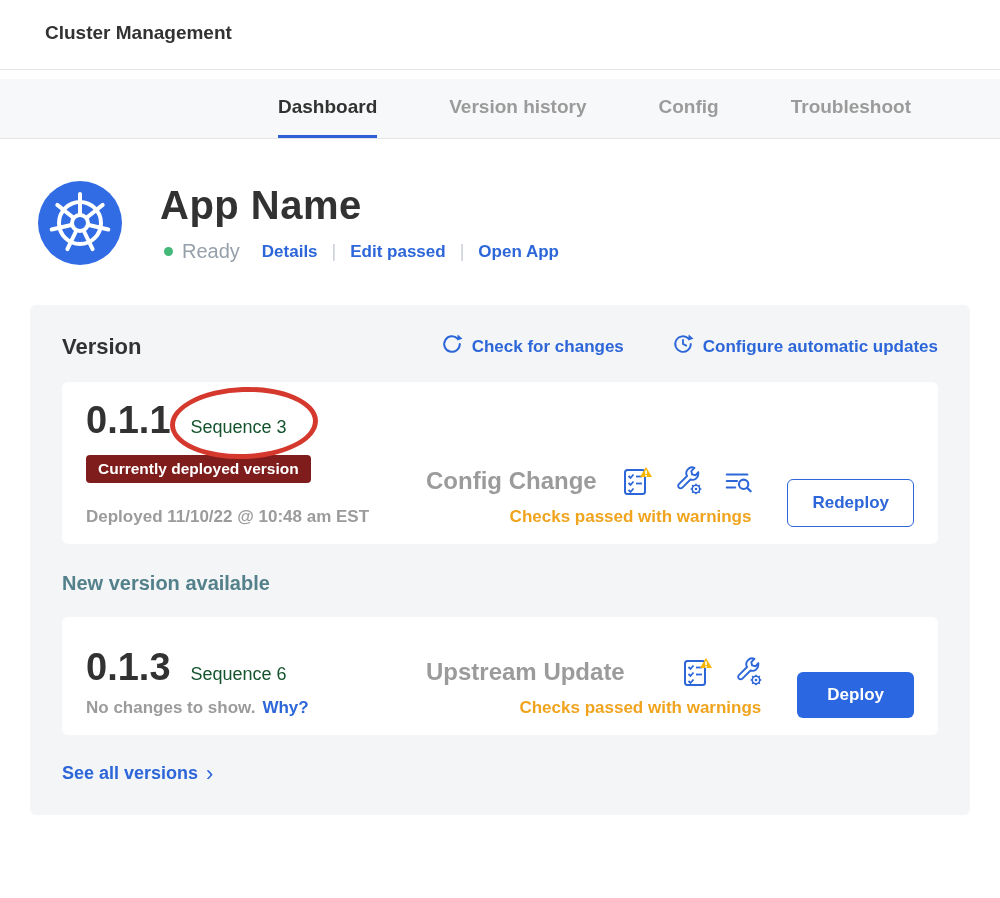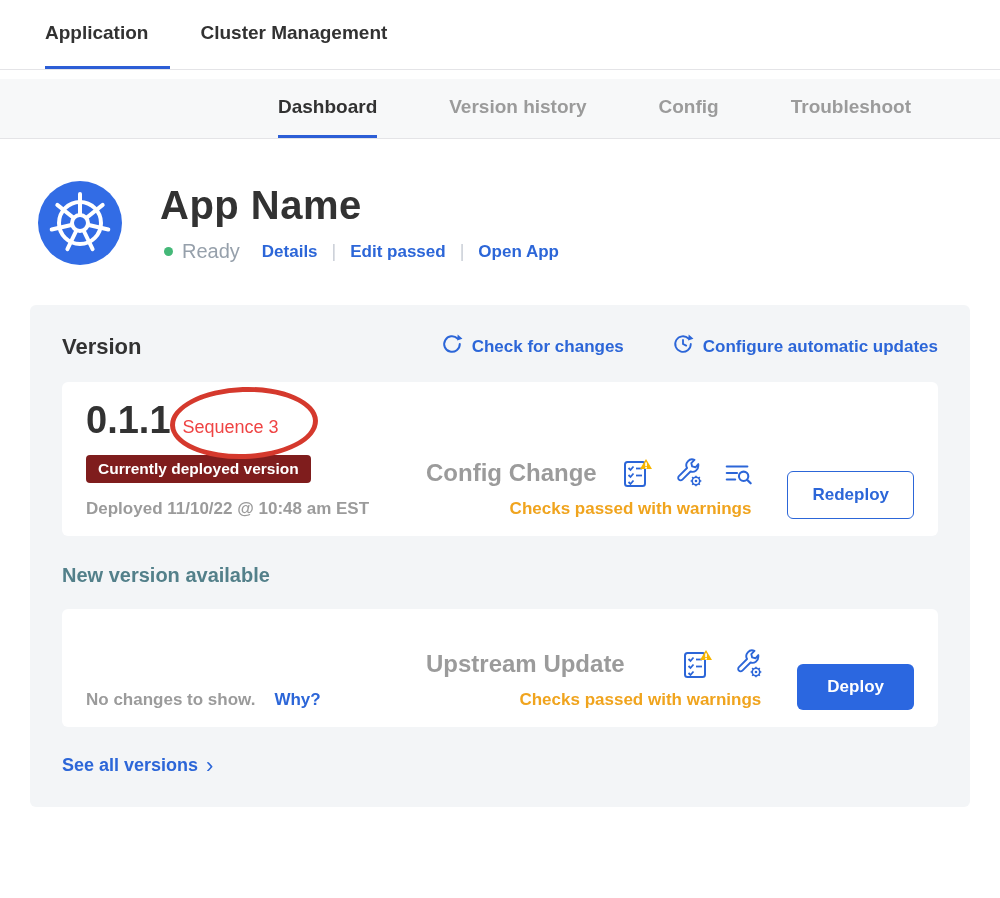--- a/index.html
+++ b/index.html
@@ -39,25 +39,25 @@
   .panel-title { font-size: 22px; font-weight: 700; flex: 1; }
   .panel-action { display: flex; align-items: center; gap: 9px; color: #2c66d8; font-weight: 700;
                   font-size: 17px; margin-left: 48px; cursor: pointer; }
   .panel-action svg { flex: none; }
 
   .ver-card { background: #fff; border-radius: 6px; margin-top: 22px; padding: 17px 24px;
               display: flex; align-items: flex-end; min-height: 118px; }
   .ver-left { width: 316px; flex: none; }
   .ver-num-row { position: relative; display: flex; align-items: baseline; }
   .ver-num { font-size: 38px; font-weight: 700; line-height: 1.15; }
-  .ver-seq { font-size: 18px; color: #ef4444; margin-left: 12px; font-weight: 500; }
+  .ver-seq { font-size: 18px; color: #14532d; margin-left: 20px; font-weight: 500; }
   .badge { display: inline-block; margin-top: 12px; background: #7f1d1d; color: #fff; font-size: 15.5px;
            font-weight: 700; padding: 5px 12px; border-radius: 4px; }
-  .meta { margin-top: 16px; color: #9b9b9b; font-size: 17px; font-weight: 600; }
-  .meta-row { display: flex; align-items: baseline; gap: 19px; }
+  .meta { margin-top: 24px; color: #9b9b9b; font-size: 17px; font-weight: 600; }
+  .meta-row { display: flex; align-items: baseline; gap: 7px; }
   .why-link { color: #2c66d8; font-weight: 700; font-size: 17px; cursor: pointer; }
 
   .ver-mid { flex: 1; padding: 0 6px 0 24px; }
   .mid-top { display: flex; align-items: center; justify-content: space-between; }
   .source { color: #9b9b9b; font-size: 24px; font-weight: 700; }
   .icons-row { display: flex; align-items: center; gap: 20px; }
   .icons-row .check-icon-btn { cursor: pointer; display: flex; }
   .checks { margin-top: 10px; text-align: right; color: #f0a41e; font-size: 17px; font-weight: 700; padding-right: 2px; }
 
   .btn { margin-left: 28px; flex: none; font-size: 17px; font-weight: 700; border-radius: 6px;
@@ -71,21 +71,20 @@
   .see-all .chevron { font-size: 22px; font-weight: 400; line-height: 1; }
 
   .annotation-ellipse { position: absolute; left: 84px; top: -12px; width: 148px; height: 72px;
                         border: 5px solid #d5392d; border-radius: 50%; transform: rotate(-2deg);
                         pointer-events: none; }
 </style>
 </head>
 <body>
 
 <nav class="top-nav">
-  <div class="top-tab active">Application</div>
   <div class="top-tab">Cluster Management</div>
 </nav>
 
 <nav class="sub-nav">
   <div class="sub-tab active">Dashboard</div>
   <div class="sub-tab">Version history</div>
   <div class="sub-tab">Config</div>
   <div class="sub-tab">Troubleshoot</div>
 </nav>
 
@@ -210,20 +209,24 @@
       <div class="checks">Checks passed with warnings</div>
     </div>
 
     <button class="btn btn-outline">Redeploy</button>
   </div>
 
   <div class="new-ver-head">New version available</div>
 
   <div class="ver-card">
     <div class="ver-left">
+      <div class="ver-num-row">
+        <span class="ver-num">0.1.3</span>
+        <span class="ver-seq">Sequence 6</span>
+      </div>
       <div class="meta meta-row" style="margin-top:8px;">
         <span>No changes to show.</span>
         <span class="why-link">Why?</span>
       </div>
     </div>
 
     <div class="ver-mid">
       <div class="mid-top">
         <span class="source">Upstream Update</span>
         <span class="icons-row">

